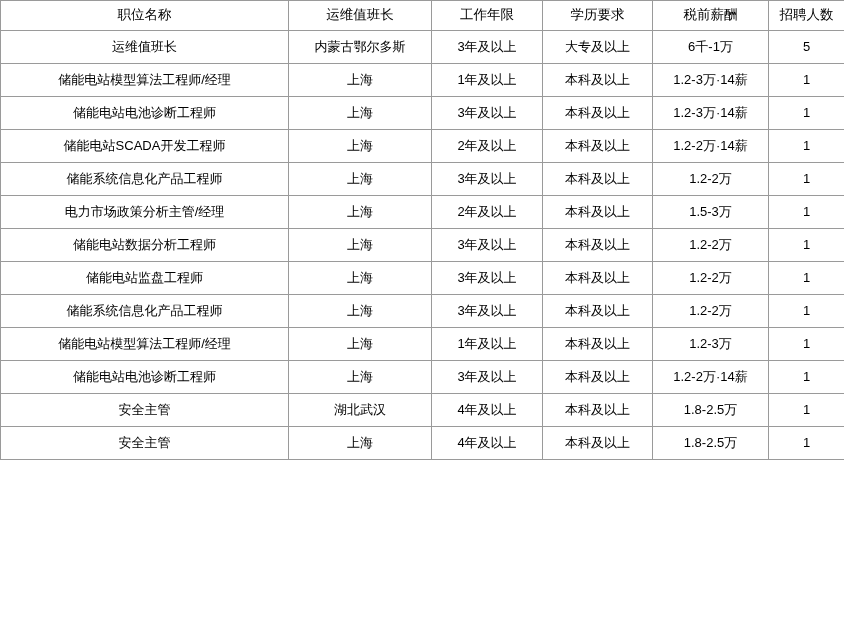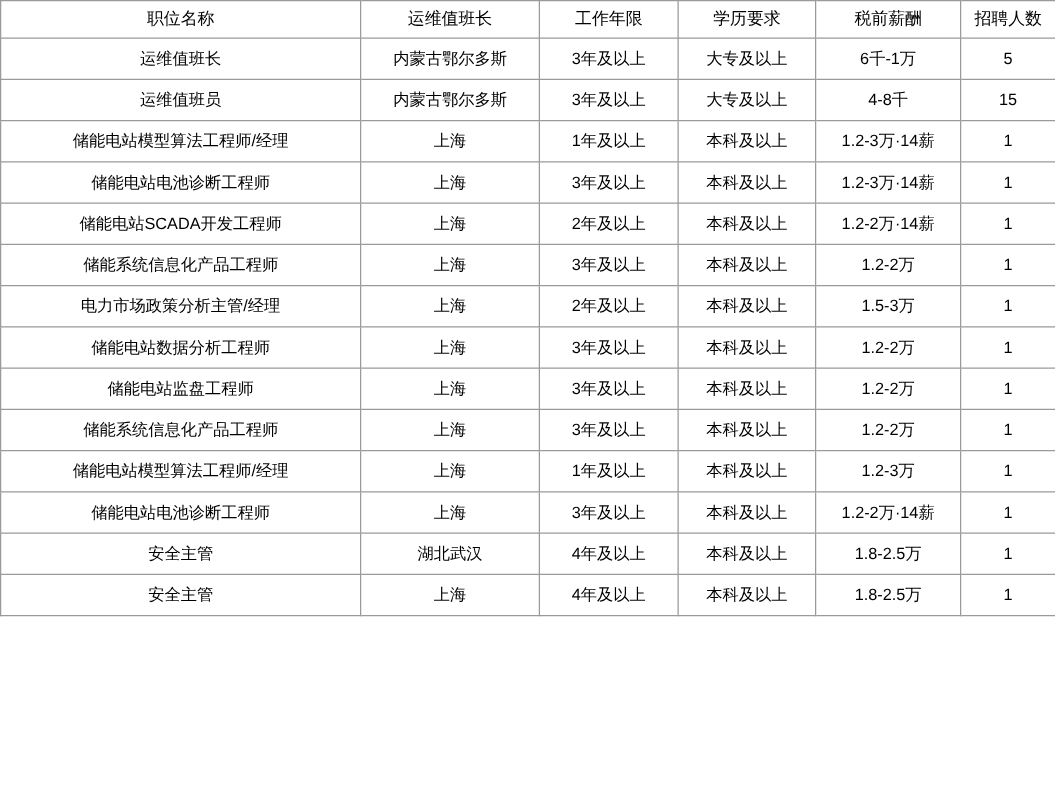--- a/index.html
+++ b/index.html
@@ -80,28 +80,20 @@
       </tr>
     </thead>
     <tbody>
         <tr>
           <td class="c-title">运维值班长</td>
           <td class="c-center">内蒙古鄂尔多斯</td>
           <td class="c-center">3年及以上</td>
           <td class="c-center">大专及以上</td>
           <td class="c-center">6千-1万</td>
           <td class="c-center">5</td>
-        </tr>
-        <tr>
-          <td class="c-title">运维值班员</td>
-          <td class="c-center">内蒙古鄂尔多斯</td>
-          <td class="c-center">3年及以上</td>
-          <td class="c-center">大专及以上</td>
-          <td class="c-center">4-8千</td>
-          <td class="c-center">15</td>
         </tr>
         <tr>
           <td class="c-title">储能电站模型算法工程师/经理</td>
           <td class="c-center">上海</td>
           <td class="c-center">1年及以上</td>
           <td class="c-center">本科及以上</td>
           <td class="c-center">1.2-3万·14薪</td>
           <td class="c-center">1</td>
         </tr>
         <tr>

